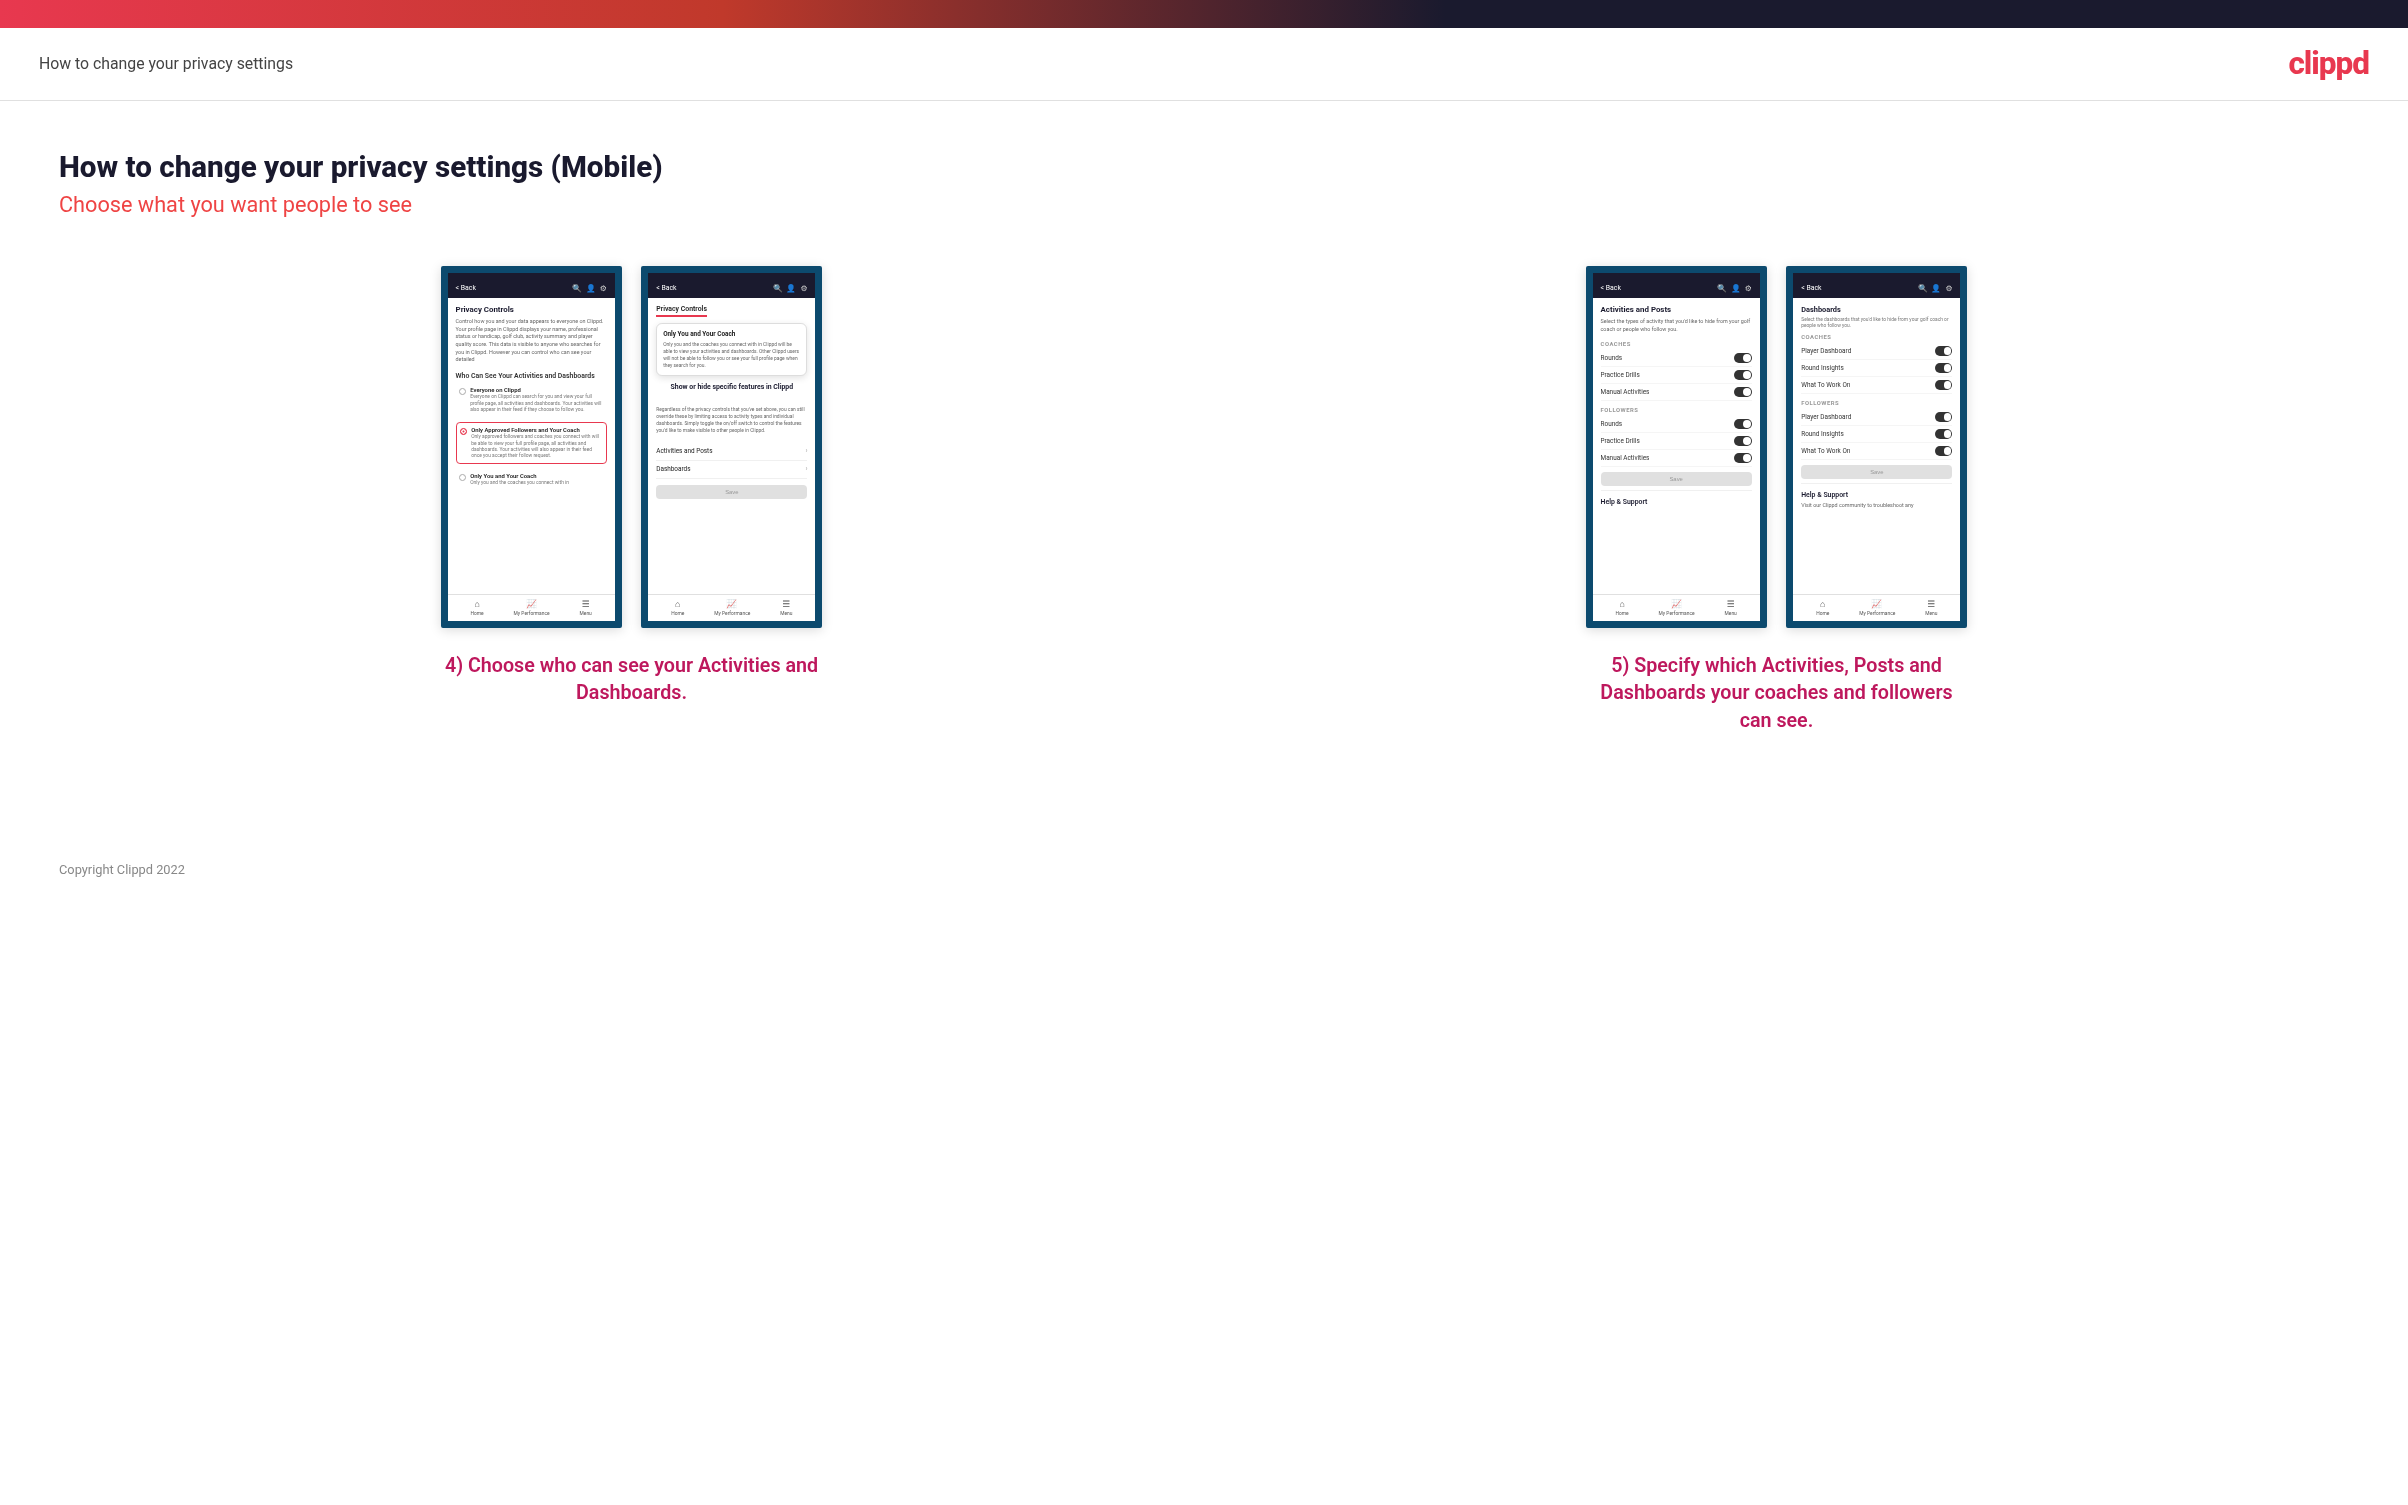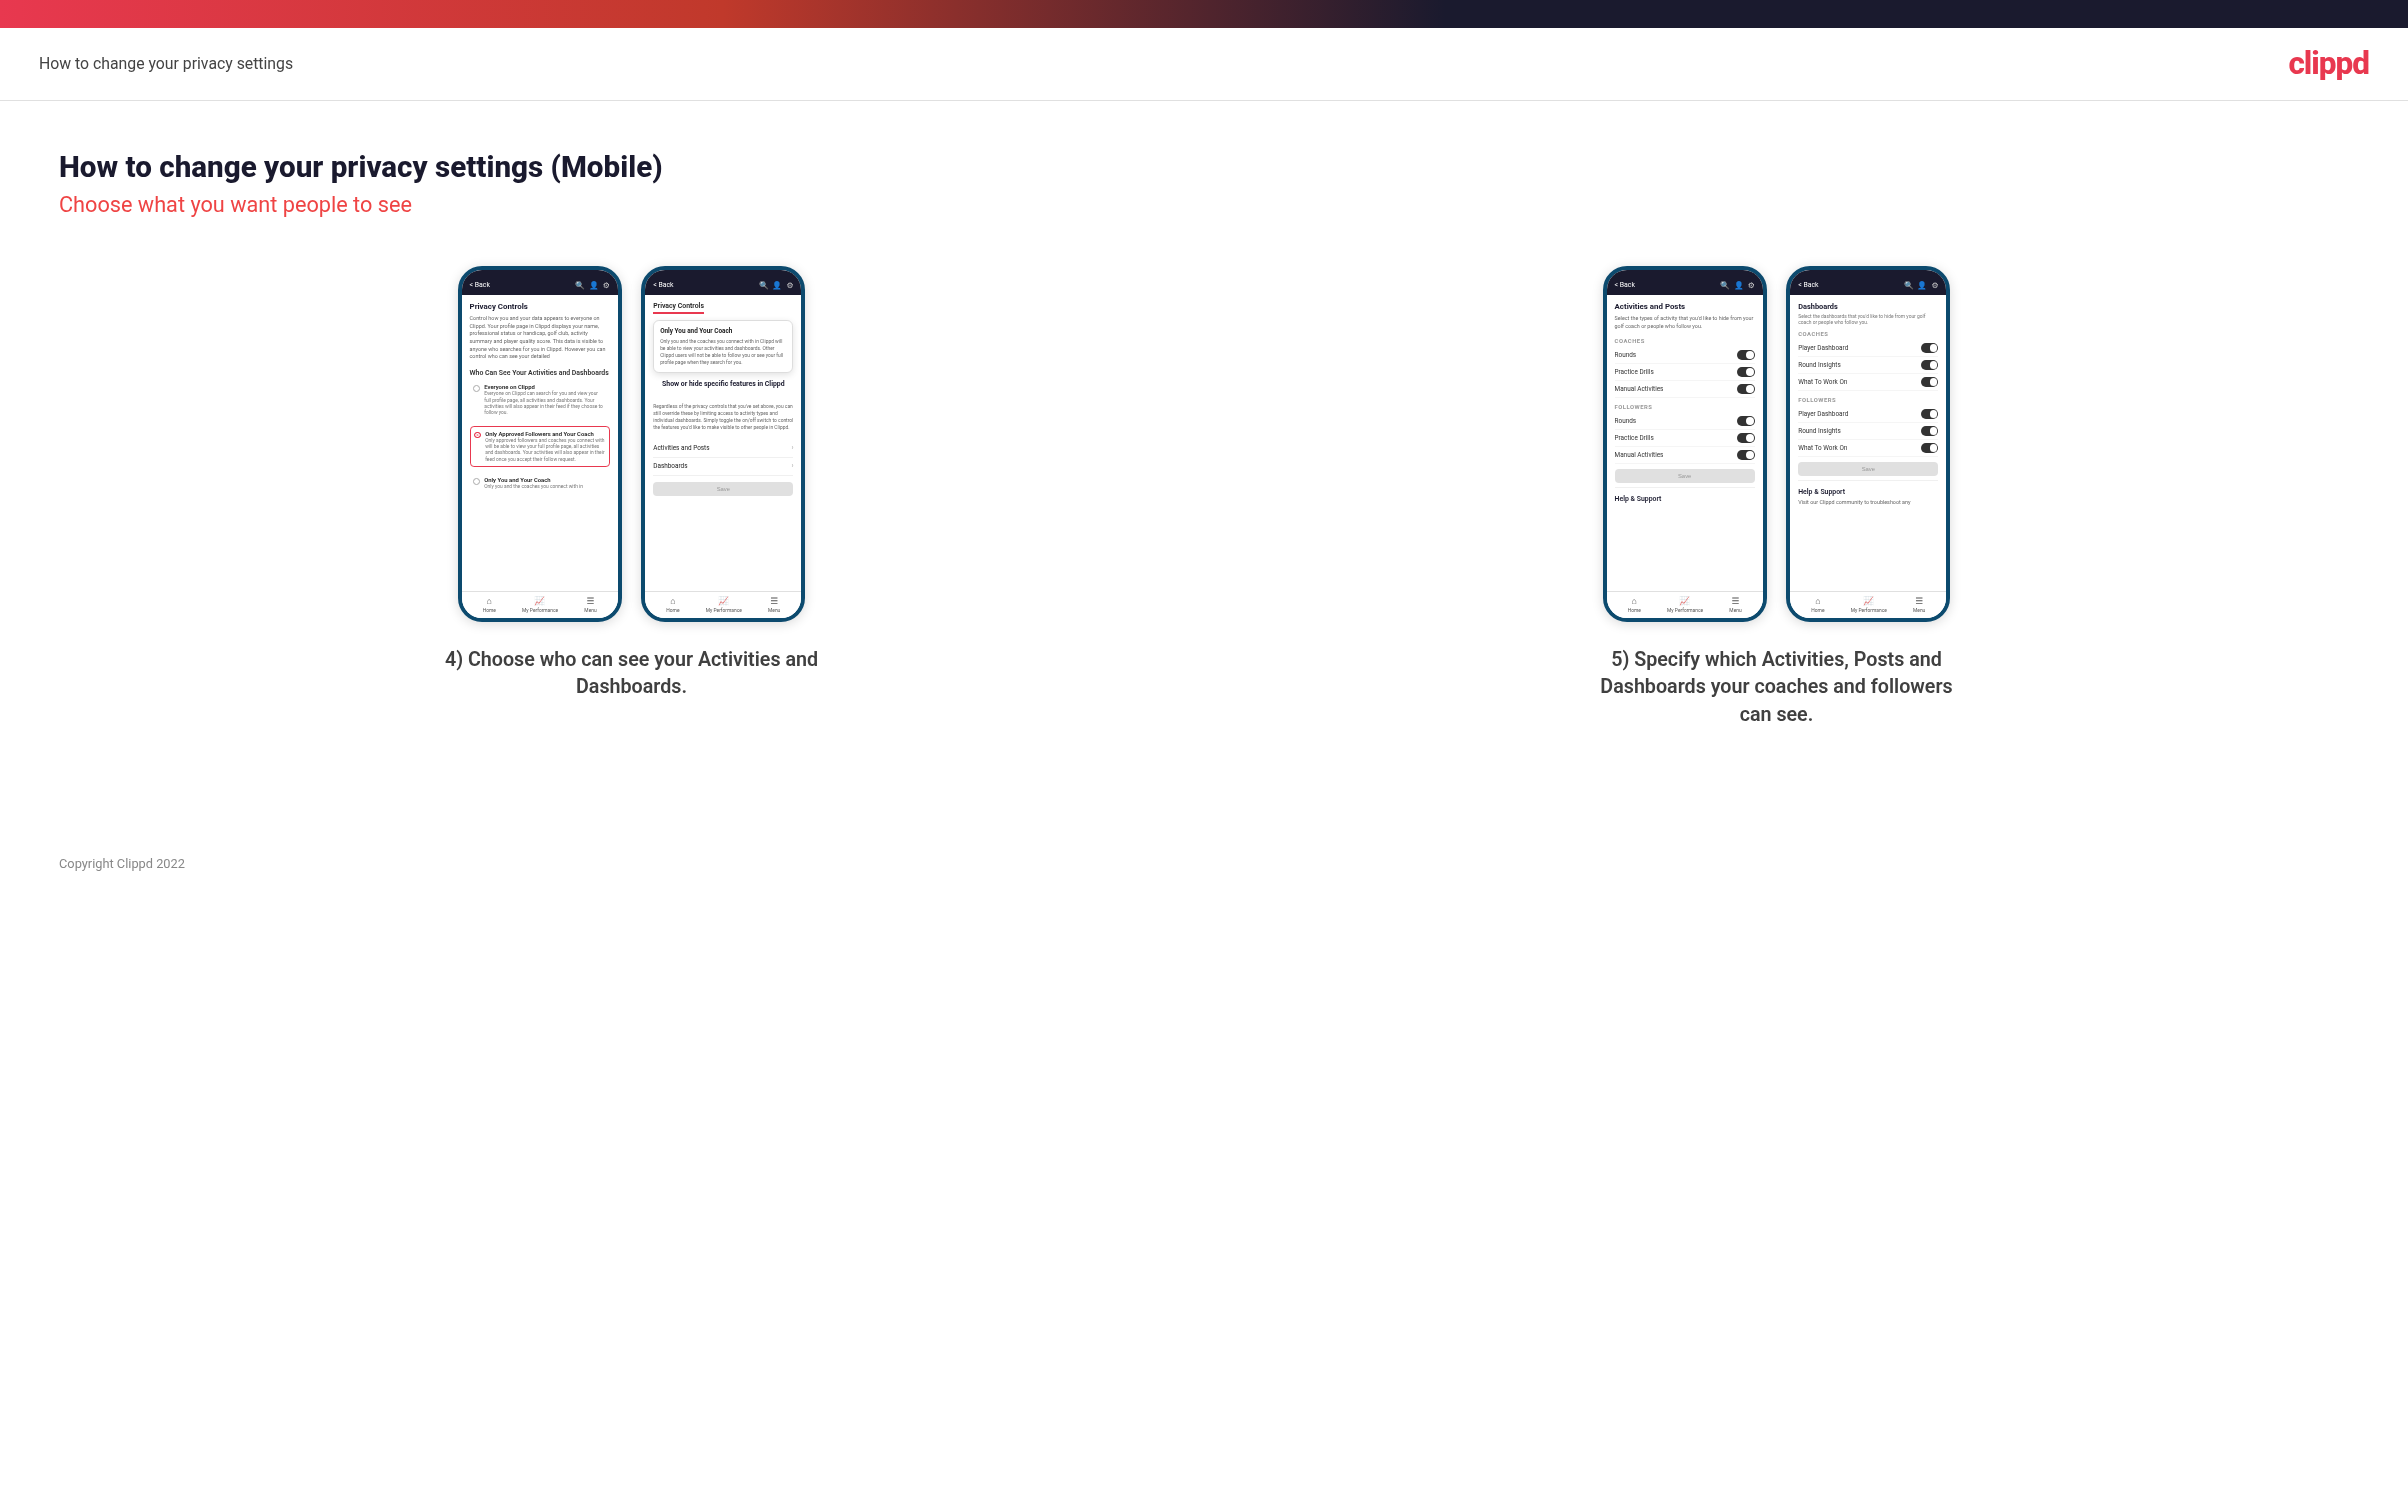--- a/index.html
+++ b/index.html
@@ -58,23 +58,23 @@
     }
 
     
     .phone-group {
       display: flex;
       flex-direction: column;
       align-items: center;
       flex: 1;
     }
     .phone-mockup {
-      width: 164px;
-      border-radius: 24px;
-      border: 4px solid #0c4a6e;
+      width: 181px;
+      border-radius: 2px;
+      border: 7px solid #0c4a6e;
       overflow: hidden;
       background: #fff;
       box-shadow: 0 2px 11.8px rgba(0,0,0,0.15);
       font-size: 6.9px;
       position: relative;
     }
     .phone-status-bar {
       background: #1a1a2e;
       height: 5.9px;
     }
@@ -333,21 +333,21 @@
 
     .footer {
       padding: 19.7px 59px;
       font-size: 12.8px;
       color: #888;
     }
 
     .step-caption {
       font-size: 19.7px;
       font-weight: 600;
-      color: #404040;
+      color: #be185d;
       text-align: center;
       margin-top: 23.6px;
       max-width: 374px;
       line-height: 1.4;
     }
   </style>
 </head>
 <body>
 
 <div class="top-bar">

